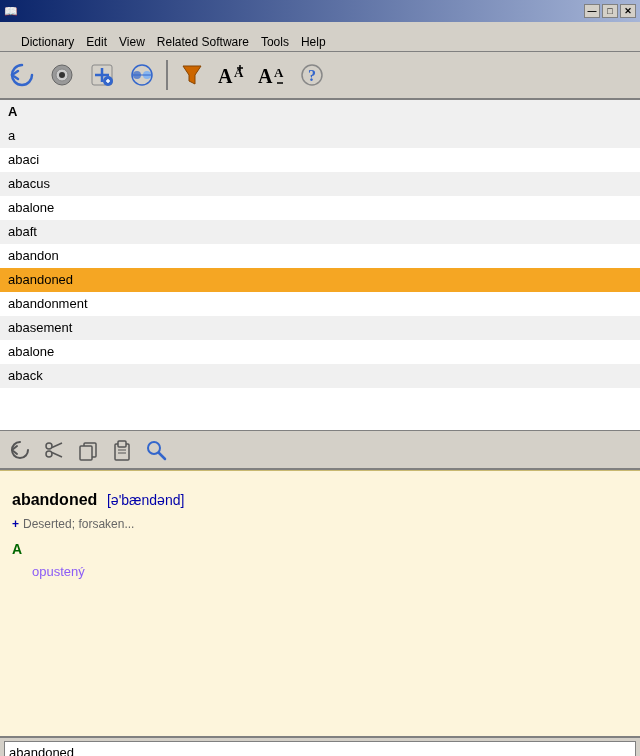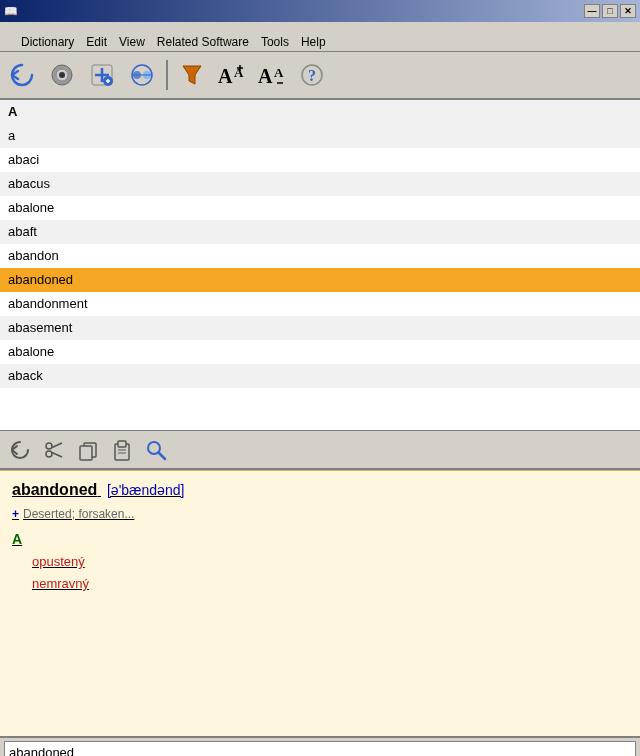--- a/index.html
+++ b/index.html
@@ -154,23 +154,22 @@
       justify-content: center;
       cursor: pointer;
       font-size: 16px;
     }
 
     
     #definition-panel {
       flex: 1;
       background: #fdf5dc;
       overflow-y: auto;
-      padding: 10px 12px;
+      padding: 20px 12px;
       border-top: 1px solid #c8b870;
-      text-decoration: underline;
     }
 
     #def-word {
       font-size: 16px;
       font-weight: bold;
       color: #000;
       display: inline;
     }
     #def-phonetic {
       font-size: 14px;
@@ -199,21 +198,21 @@
       font-weight: bold;
       color: #006600;
     }
 
     #def-translations {
       margin-top: 4px;
       margin-left: 20px;
     }
     .def-translation {
       font-size: 13px;
-      color: #b91c1c;
+      color: #8b5cf6;
       line-height: 22px;
     }
 
     
     #search-bar {
       height: 30px;
       background: #d4d0c8;
       border-top: 2px solid #808080;
       display: flex;
       align-items: center;
@@ -379,21 +378,20 @@
       <span id="def-word">abandoned</span>
       <span id="def-phonetic">[ə'bændənd]</span>
     </div>
     <div id="def-short">
       <span class="plus-icon">+</span>
       <span>Deserted; forsaken...</span>
     </div>
     <div id="def-lang">A</div>
     <div id="def-translations">
     <div class="def-translation">opustený</div>
-        <div class="def-translation">nemravný</div>
       </div>
   </div>
 
   <div id="search-bar">
     <input type="text" id="search-input" placeholder="Search..." value="abandoned" style="">
   </div>
 
 </div>
 
 </body></html>

